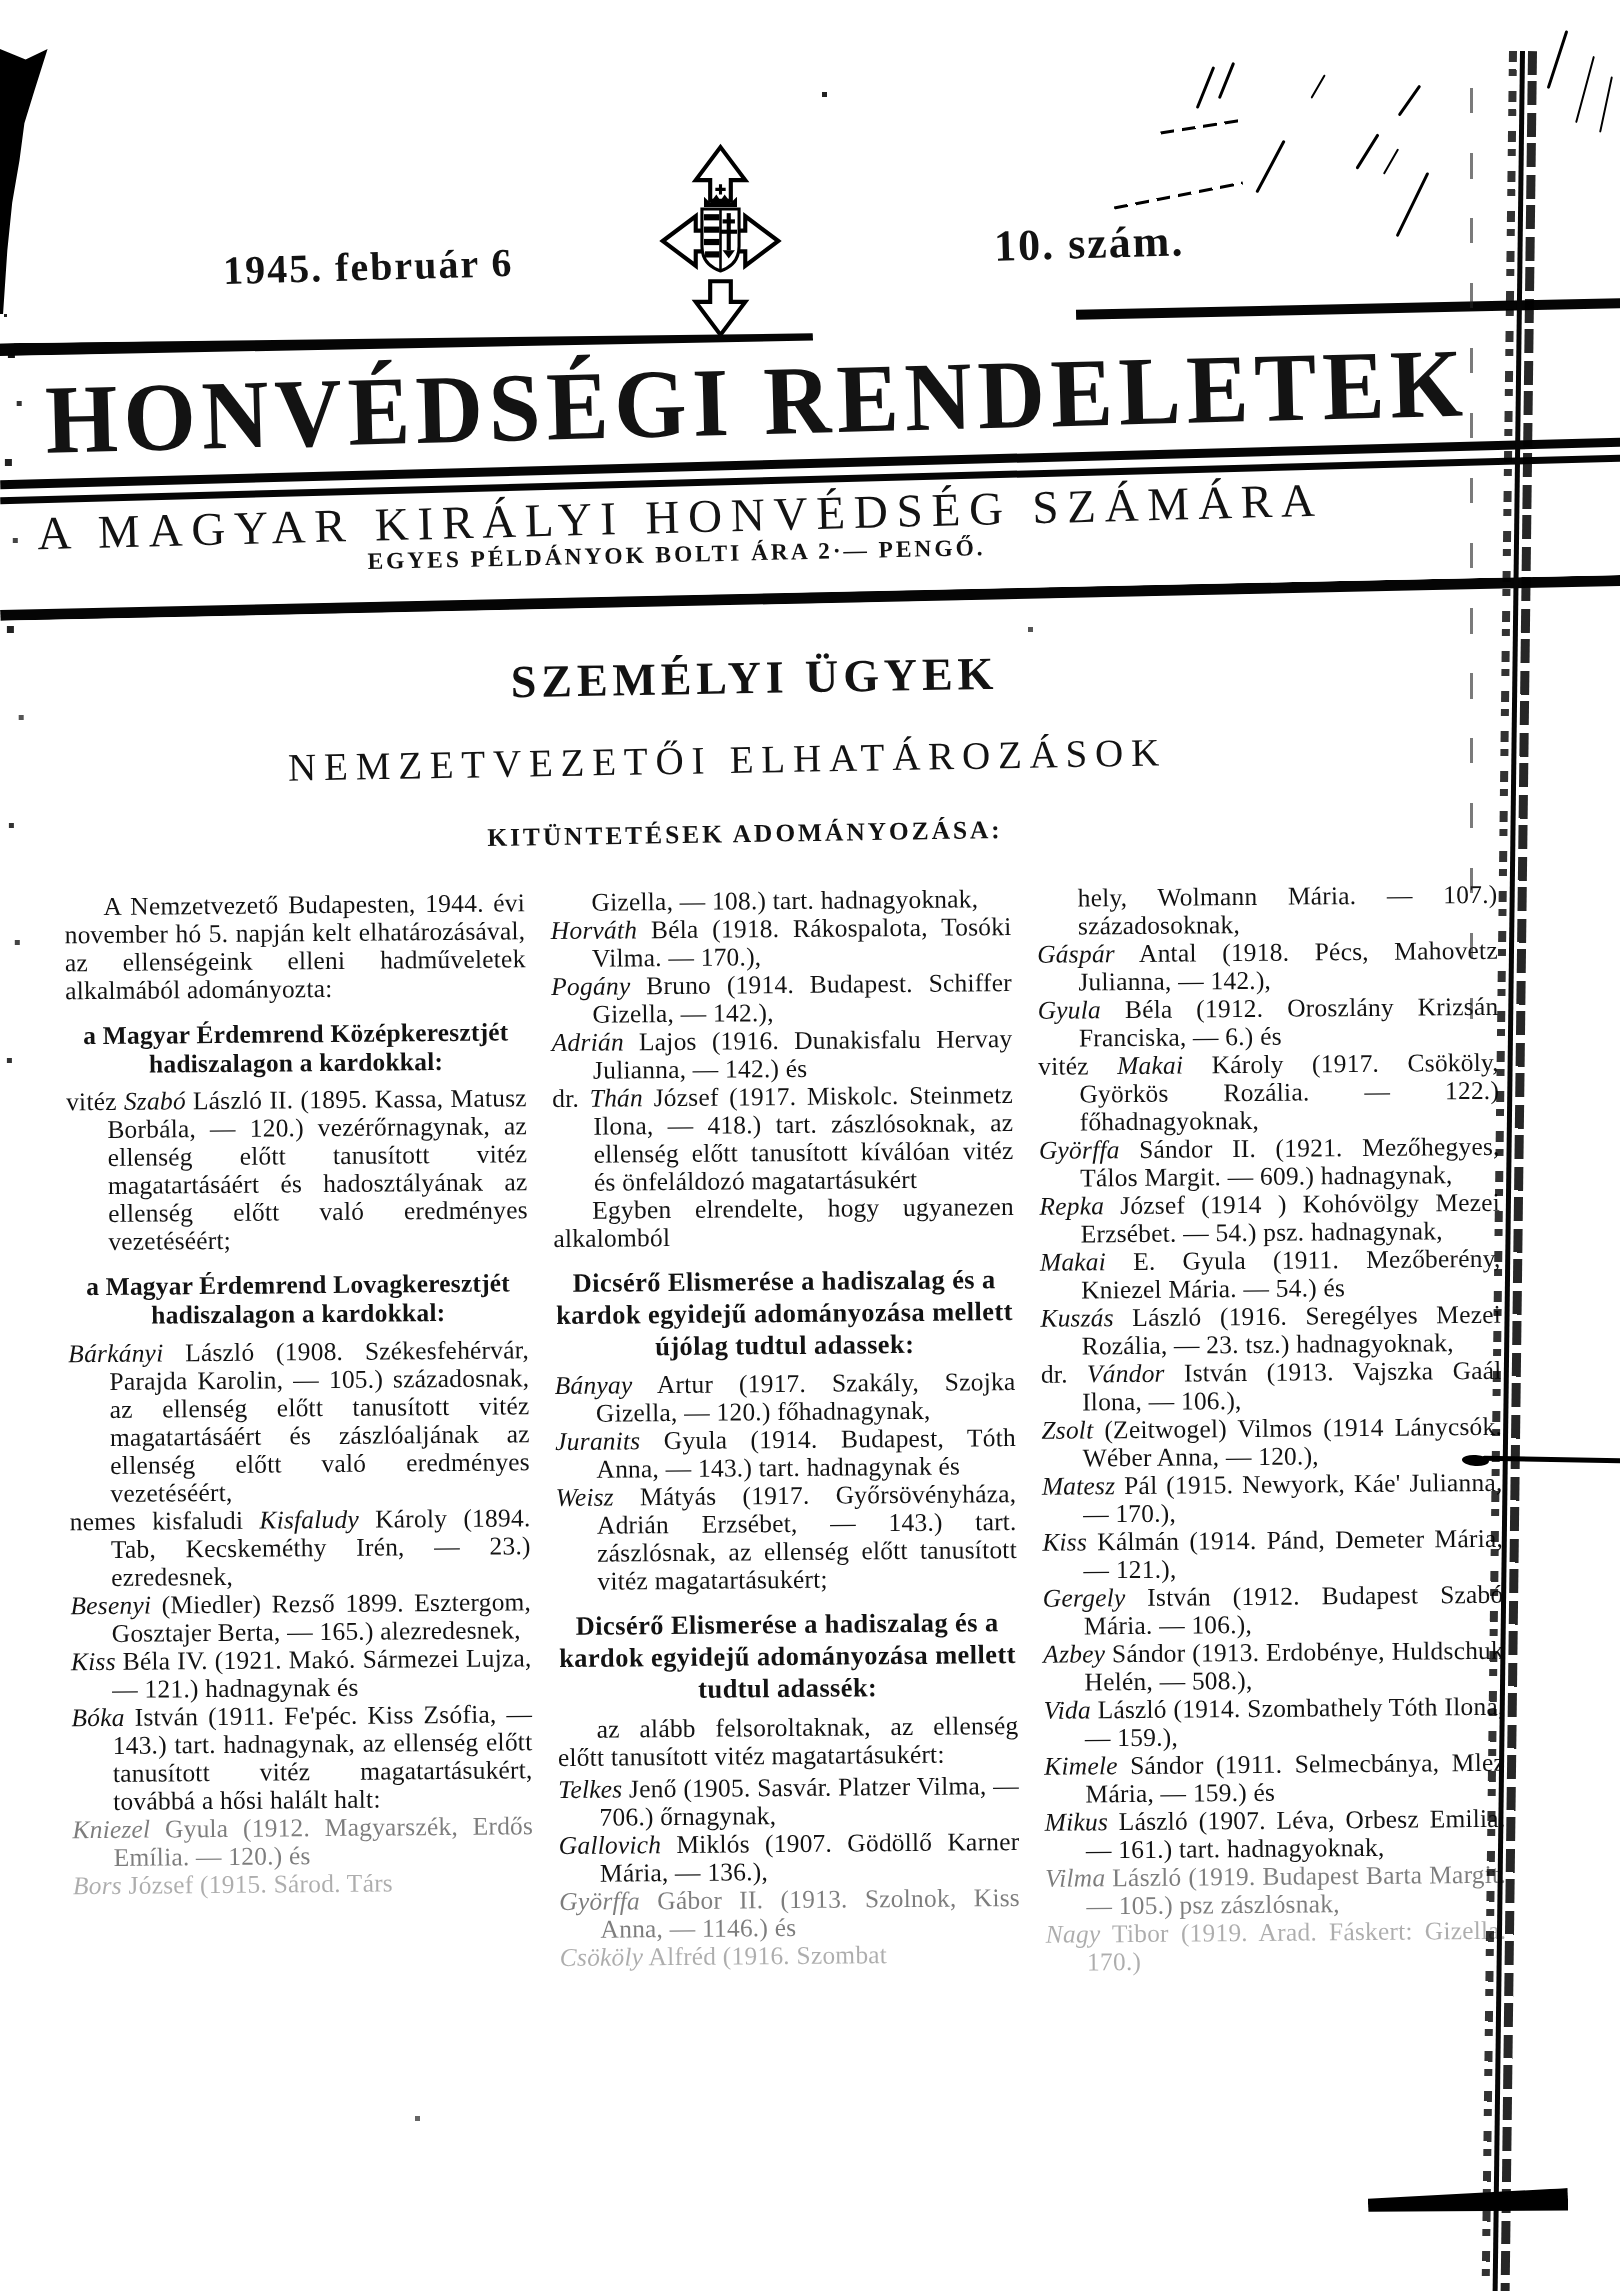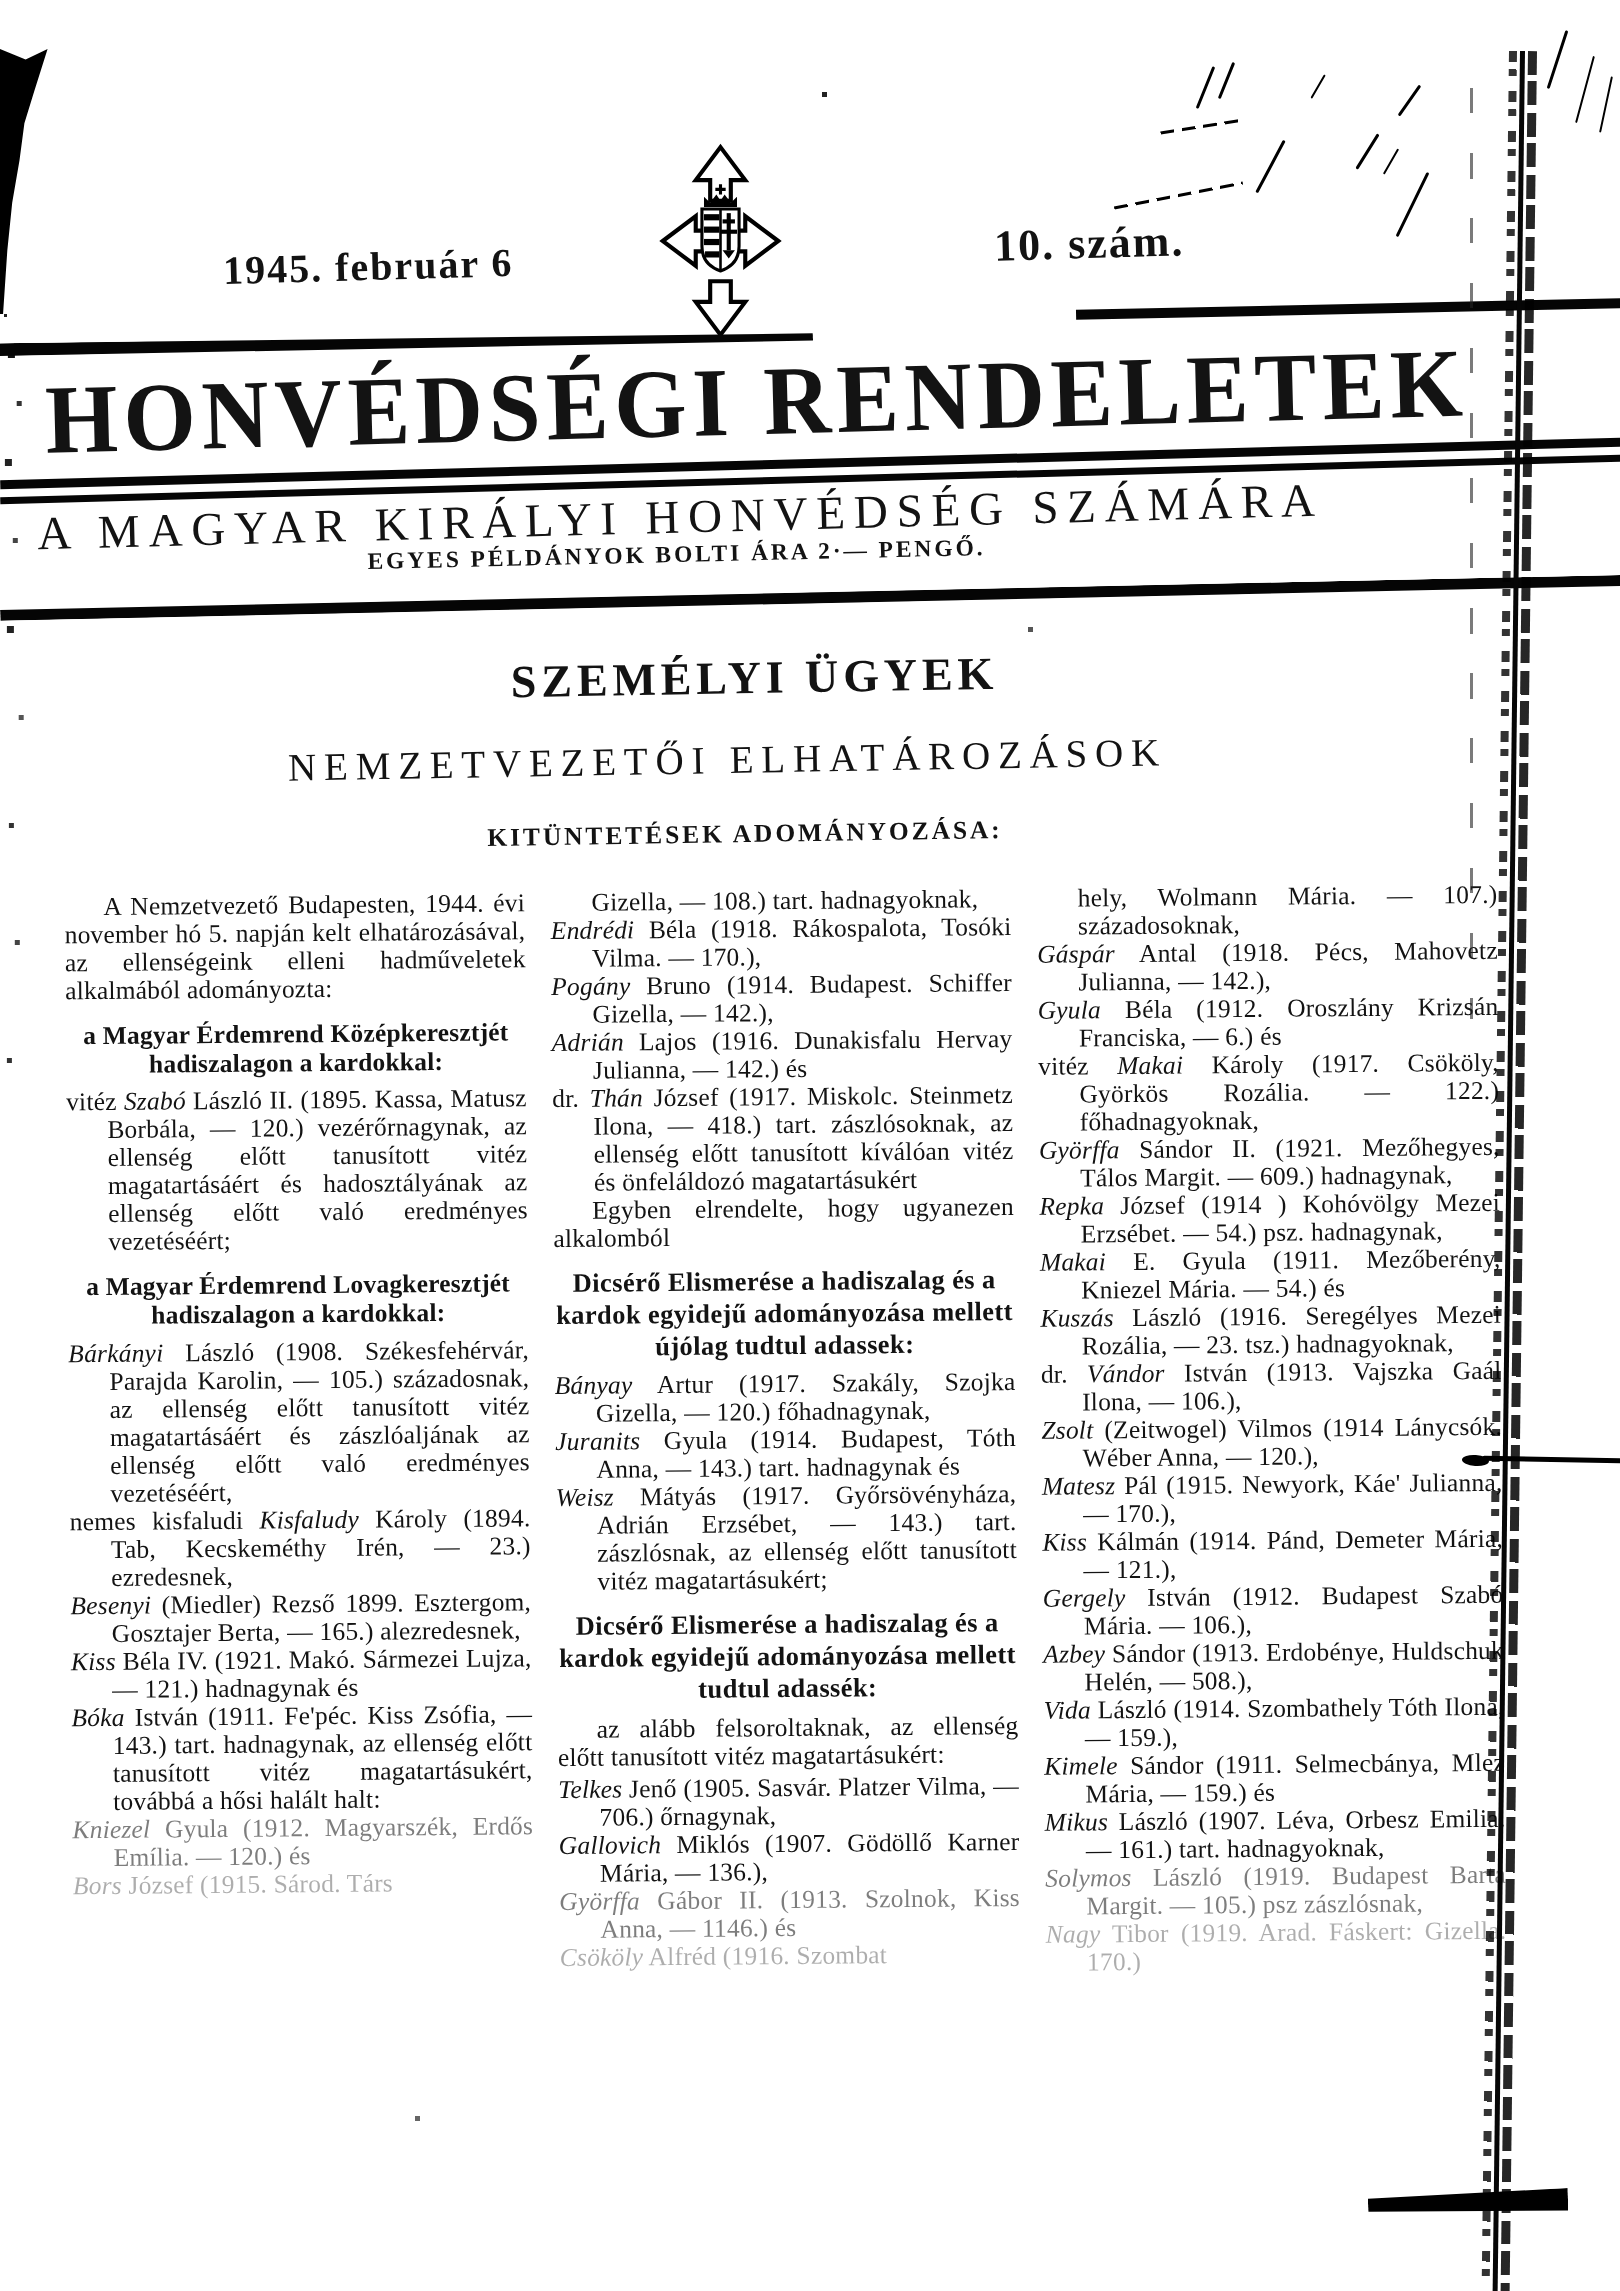--- a/index.html
+++ b/index.html
@@ -182,21 +182,21 @@
         <div class="blk entry"><i>Bárkányi</i> László (1908. Székesfehérvár, Parajda Karolin, — 105.) századosnak, az ellenség előtt tanusított vitéz magatartásáért és zászlóaljának az ellenség előtt való eredményes vezetéséért,</div>
         <div class="blk entry">nemes kisfaludi <i>Kisfaludy</i> Károly (1894. Tab, Kecskeméthy Irén, — 23.) ezredesnek,</div>
         <div class="blk entry"><i>Besenyi</i> (Miedler) Rezső 1899. Esztergom, Gosztajer Berta, — 165.) alezredesnek,</div>
         <div class="blk entry"><i>Kiss</i> Béla IV. (1921. Makó. Sármezei Lujza, — 121.) hadnagynak és</div>
         <div class="blk entry"><i>Bóka</i> István (1911. Fe'péc. Kiss Zsófia, — 143.) tart. hadnagynak, az ellenség előtt tanusított vitéz magatartásukért, továbbá a hősi halált halt:</div>
         <div class="blk entry f1"><i>Kniezel</i> Gyula (1912. Magyarszék, Erdős Emília. — 120.) és</div>
         <div class="blk entry f2"><i>Bors</i> József (1915. Sárod. Társ</div>
       </div>
       <div class="col">
         <div class="blk cont">Gizella, — 108.) tart. hadnagyoknak,</div>
-        <div class="blk entry"><i>Endrédi</i> Béla (1918. Rákospalota, Tosóki Vilma. — 170.),</div>
+        <div class="blk entry"><i>Horváth</i> Béla (1918. Rákospalota, Tosóki Vilma. — 170.),</div>
         <div class="blk entry"><i>Pogány</i> Bruno (1914. Budapest. Schiffer Gizella, — 142.),</div>
         <div class="blk entry"><i>Adrián</i> Lajos (1916. Dunakisfalu Hervay Julianna, — 142.) és</div>
         <div class="blk entry">dr. <i>Thán</i> József (1917. Miskolc. Steinmetz Ilona, — 418.) tart. zászlósoknak, az ellenség előtt tanusított kíválóan vitéz és önfeláldozó magatartásukért</div>
         <div class="blk para">Egyben elrendelte, hogy ugyanezen alkalomból</div>
         <div class="blk heading">Dicsérő Elismerése a hadiszalag és a kardok egyidejű adományozása mellett újólag tudtul adassek:</div>
         <div class="blk entry"><i>Bányay</i> Artur (1917. Szakály, Szojka Gizella, — 120.) főhadnagynak,</div>
         <div class="blk entry"><i>Juranits</i> Gyula (1914. Budapest, Tóth Anna, — 143.) tart. hadnagynak és</div>
         <div class="blk entry"><i>Weisz</i> Mátyás (1917. Győrsövényháza, Adrián Erzsébet, — 143.) tart. zászlósnak, az ellenség előtt tanusított vitéz magatartásukért;</div>
         <div class="blk heading">Dicsérő Elismerése a hadiszalag és a kardok egyidejű adományozása mellett tudtul adassék:</div>
         <div class="blk para">az alább felsoroltaknak, az ellenség előtt tanusított vitéz magatartásukért:</div>
@@ -216,21 +216,21 @@
         <div class="blk entry"><i>Kuszás</i> László (1916. Seregélyes Mezei Rozália, — 23. tsz.) hadnagyoknak,</div>
         <div class="blk entry">dr. <i>Vándor</i> István (1913. Vajszka Gaál Ilona, — 106.),</div>
         <div class="blk entry"><i>Zsolt</i> (Zeitwogel) Vilmos (1914 Lánycsók. Wéber Anna, — 120.),</div>
         <div class="blk entry"><i>Matesz</i> Pál (1915. Newyork, Káe' Julianna, — 170.),</div>
         <div class="blk entry"><i>Kiss</i> Kálmán (1914. Pánd, Demeter Mária, — 121.),</div>
         <div class="blk entry"><i>Gergely</i> István (1912. Budapest Szabó Mária. — 106.),</div>
         <div class="blk entry"><i>Azbey</i> Sándor (1913. Erdobénye, Huldschuk Helén, — 508.),</div>
         <div class="blk entry"><i>Vida</i> László (1914. Szombathely Tóth Ilona, — 159.),</div>
         <div class="blk entry"><i>Kimele</i> Sándor (1911. Selmecbánya, Mlez Mária, — 159.) és</div>
         <div class="blk entry"><i>Mikus</i> László (1907. Léva, Orbesz Emilia. — 161.) tart. hadnagyoknak,</div>
-        <div class="blk entry f1"><i>Solymos</i> László (1919. Budapest Barta Margit. — 105.) psz zászlósnak,</div>
+        <div class="blk entry f1"><i>Vilma</i> László (1919. Budapest Barta Margit. — 105.) psz zászlósnak,</div>
         <div class="blk entry f2"><i>Nagy</i> Tibor (1919. Arad. Fáskert: Gizella. 170.)</div>
       </div>
     </div>
 
   <div class="margin-dashes"></div>
   <div class="binding-strip">
     <div class="binding-noise"></div>
     <div class="binding-core"></div>
     <div class="binding-noise2"></div>
   </div>

